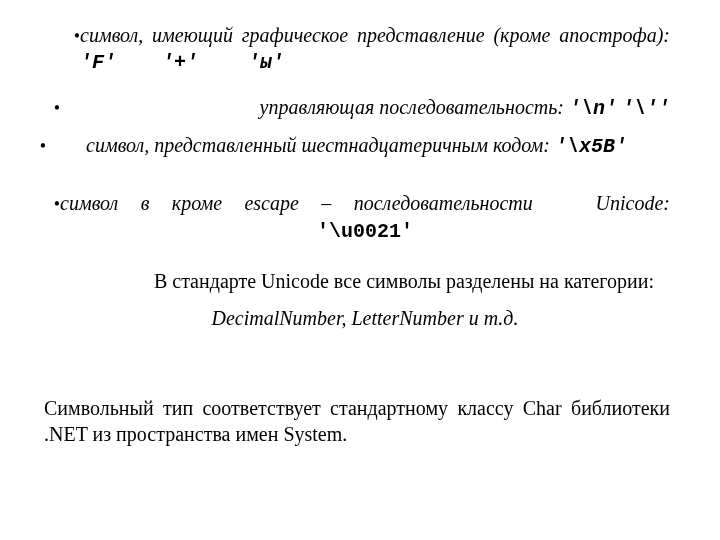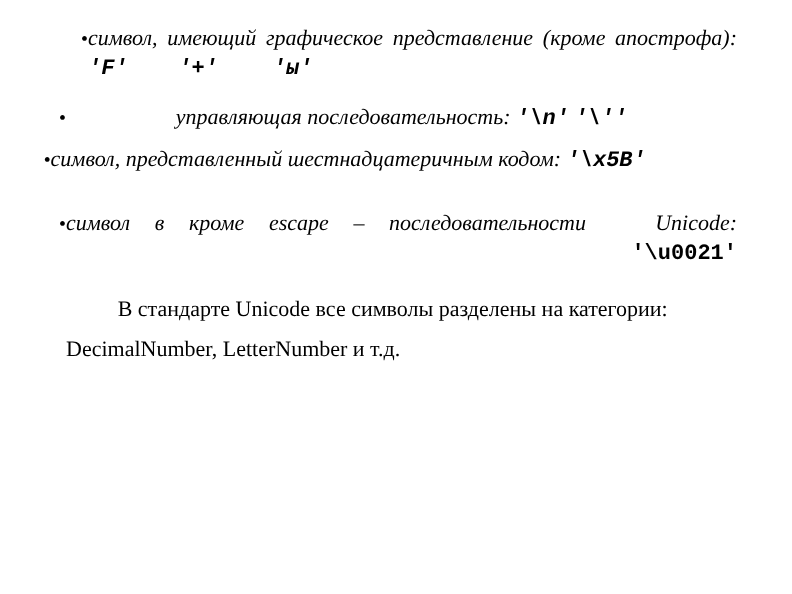--- a/index.html
+++ b/index.html
@@ -63,51 +63,52 @@
           <span style="display:inline-block; width:40px;"></span>
           <span class="mono">'ы'</span>
         </span>
       </span>
     </div>
   </div>
 
   <div class="block" style="top:94px; left:42px; right:50px;">
     <div class="bullet-row">
       <span class="bullet" style="width:18px;">•</span>
-      <span class="bullet-text" style="text-align:center;">
+      <span class="bullet-text" style="text-align:right;">
         <span>управляющая последовательность: </span>
         <span class="mono">'\n'</span>
         <span> </span>
         <span class="mono">'\''</span>
       </span>
     </div>
   </div>
 
   <div class="block" style="top:132px; left:32px; right:24px;">
     <div class="bullet-row">
       <span class="bullet" style="width:14px;">•</span>
-      <span class="bullet-text" style="text-align:left;">
+      <span class="bullet-text" style="text-align:left;margin-left:40px;">
         <span>символ, представленный шестнадцатеричным кодом: </span>
         <span class="mono">'\x5B'</span>
       </span>
     </div>
   </div>
 
   <div class="block" style="top:190px; left:42px; right:50px;">
     <div class="bullet-row">
       <span class="bullet" style="width:18px;">•</span>
       <span class="bullet-text" style="text-align:justify; text-align-last:justify;">
         <span>символ в кроме escape – последовательности</span>
         <span style="display:inline-block; width:18px;"></span>
         <span>Unicode:</span>
       </span>
     </div>
-    <div style="padding-left:18px; text-align:right;">
+    <div style="padding-left:18px; text-align:center;">
       <span class="mono">'\u0021'</span>
     </div>
   </div>
 
-  <div class="block para" style="top:268px; left:60px; right:66px; text-align:center;">В стандарте Unicode все символы разделены на категории:</div>
+  <div class="block para" style="top:268px; left:60px; right:66px; text-align:right;">В стандарте Unicode все символы разделены на категории:</div>
 
-  <div class="block para" style="top:305px; left:60px; right:50px; text-align:left;">DecimalNumber, LetterNumber и т.д.</div>
+  <div class="block para" style="top:305px; left:60px; right:50px; text-align:center;font-style:italic;">DecimalNumber, LetterNumber и т.д.</div>
 
+  <div class="block para" style="top:395px; left:44px; right:50px;">Символьный тип соответствует стандартному классу Char библиотеки .NET из пространства имен System.</div>
 
 </div>
 
 </body></html>

